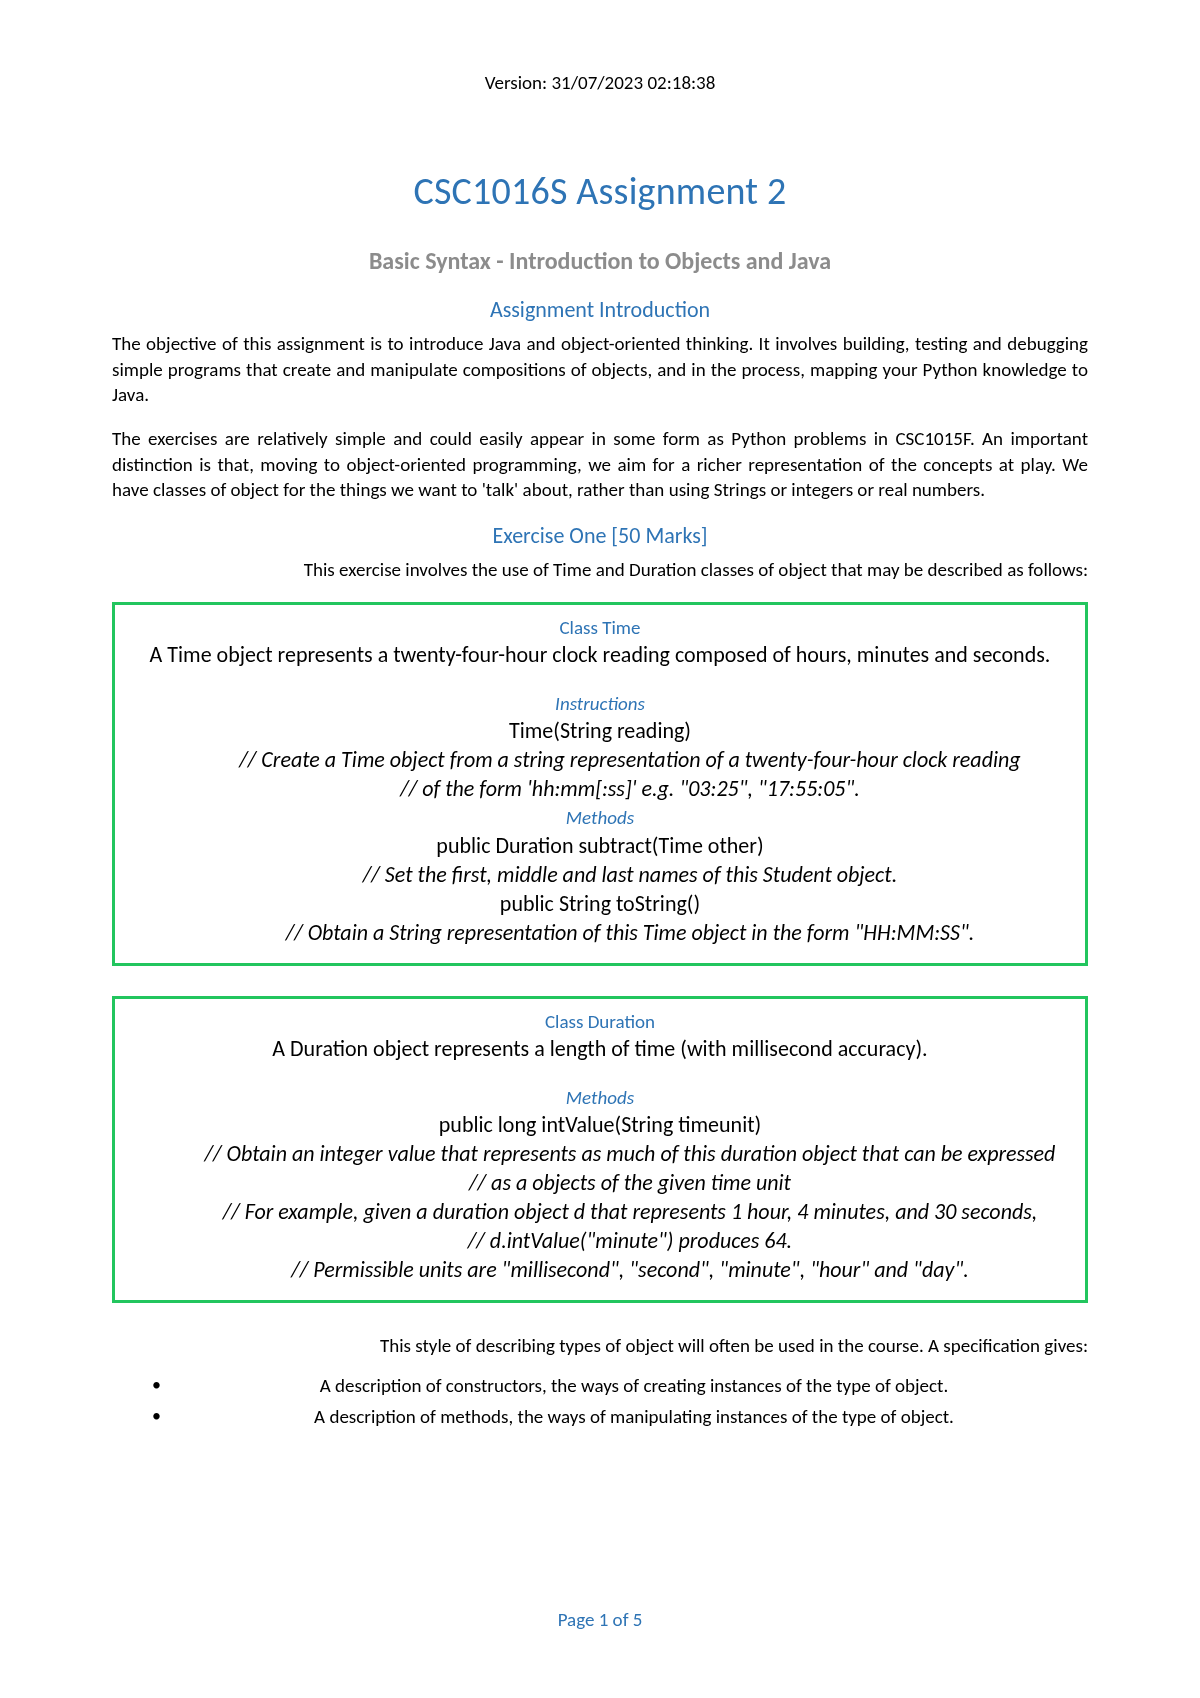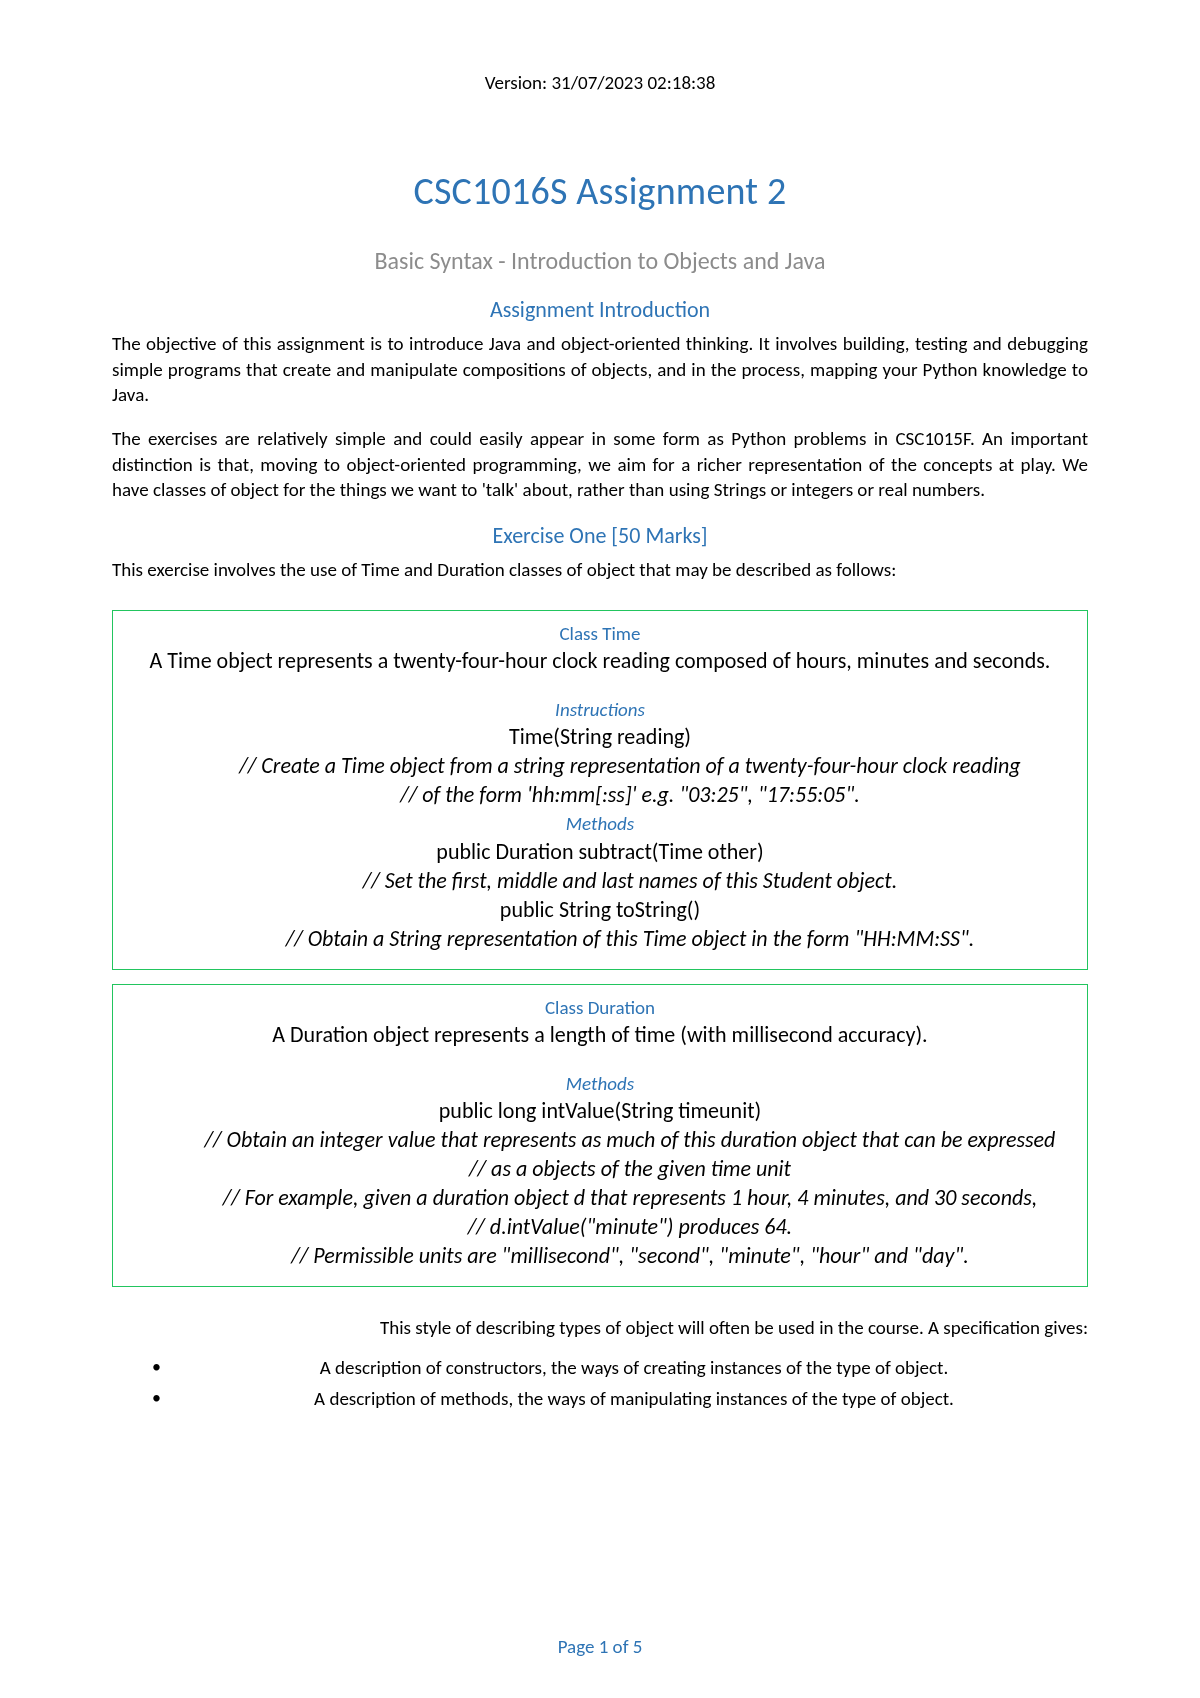--- a/index.html
+++ b/index.html
@@ -20,38 +20,38 @@
   }
   h1 {
     color: #2e74b5;
     font-weight: 400;
     font-size: 38px;
     margin-bottom: 28px;
     letter-spacing: 0.2px;
   }
   h2.subtitle {
     color: #8c8c8c;
-    font-weight: 400;
+    font-weight: 700;
     font-size: 24px;
     margin-bottom: 18px;
   }
   h3 {
     color: #2e74b5;
     font-weight: 400;
     font-size: 22px;
     margin-bottom: 6px;
   }
   p.body {
     text-align: justify;
     margin-bottom: 18px;
   }
   .spec-box {
-    border: 1px solid #22c55e;
+    border: 3px solid #22c55e;
     padding: 10px 12px 16px 12px;
-    margin-bottom: 14px;
+    margin-bottom: 30px;
     line-height: 1.32;
   }
   .spec-title {
     color: #2e74b5;
     font-size: 19px;
   }
   .spec-subhead {
     color: #2e74b5;
     font-style: italic;
     font-size: 19px;
@@ -75,21 +75,21 @@
   }
   ul.bullets li::before {
     content: "•";
     position: absolute;
     left: 0;
     top: 0;
     font-size: 18px;
   }
   .footer {
     position: absolute;
-    bottom: 38px;
+    bottom: 65px;
     left: 0;
     width: 100%;
     text-align: center;
     color: #2e74b5;
     font-size: 19px;
   }
 </style>
 </head>
 <body>
 
@@ -97,21 +97,21 @@
 
 <h1>CSC1016S Assignment 2</h1>
 
 <h2 class="subtitle">Basic Syntax - Introduction to Objects and Java</h2>
 
 <h3>Assignment Introduction</h3>
 <p class="body">The objective of this assignment is to introduce Java and object-oriented thinking. It involves building, testing and debugging simple programs that create and manipulate compositions of objects, and in the process, mapping your Python knowledge to Java.</p>
 <p class="body">The exercises are relatively simple and could easily appear in some form as Python problems in CSC1015F. An important distinction is that, moving to object-oriented programming, we aim for a richer representation of the concepts at play. We have classes of object for the things we want to 'talk' about, rather than using Strings or integers or real numbers.</p>
 
 <h3>Exercise One [50 Marks]</h3>
-<p class="body" style="text-align:left; margin-bottom:28px;">This exercise involves the use of Time and Duration classes of object that may be described as follows:</p>
+<p class="body" style="text-align:right; margin-bottom:20px;">This exercise involves the use of Time and Duration classes of object that may be described as follows:</p>
 
 <div class="spec-box">
   <div class="spec-title">Class Time</div>
   <div class="spec-text">A Time object represents a twenty-four-hour clock reading composed of hours, minutes and seconds.</div>
   <div class="spec-spacer"></div>
   <div class="spec-subhead">Instructions</div>
   <div class="spec-text">Time(String reading)</div>
   <div class="spec-text spec-indent">// Create a Time object from a string representation of a twenty-four-hour clock reading</div>
   <div class="spec-text spec-indent">// of the form 'hh:mm[:ss]' e.g. "03:25", "17:55:05".</div>
   <div class="spec-subhead">Methods</div>

